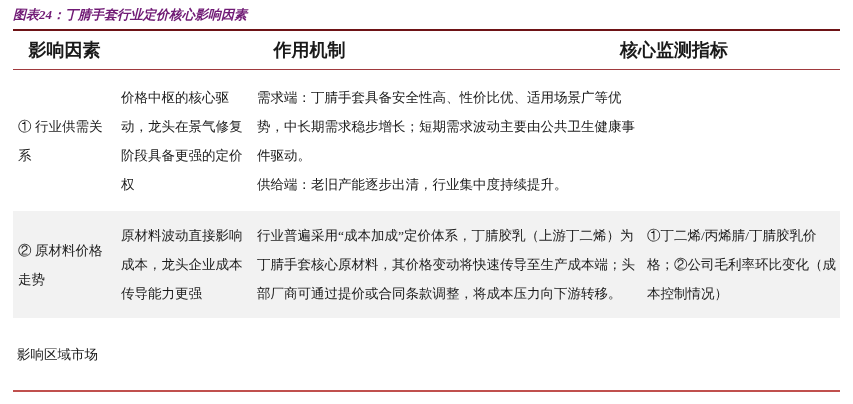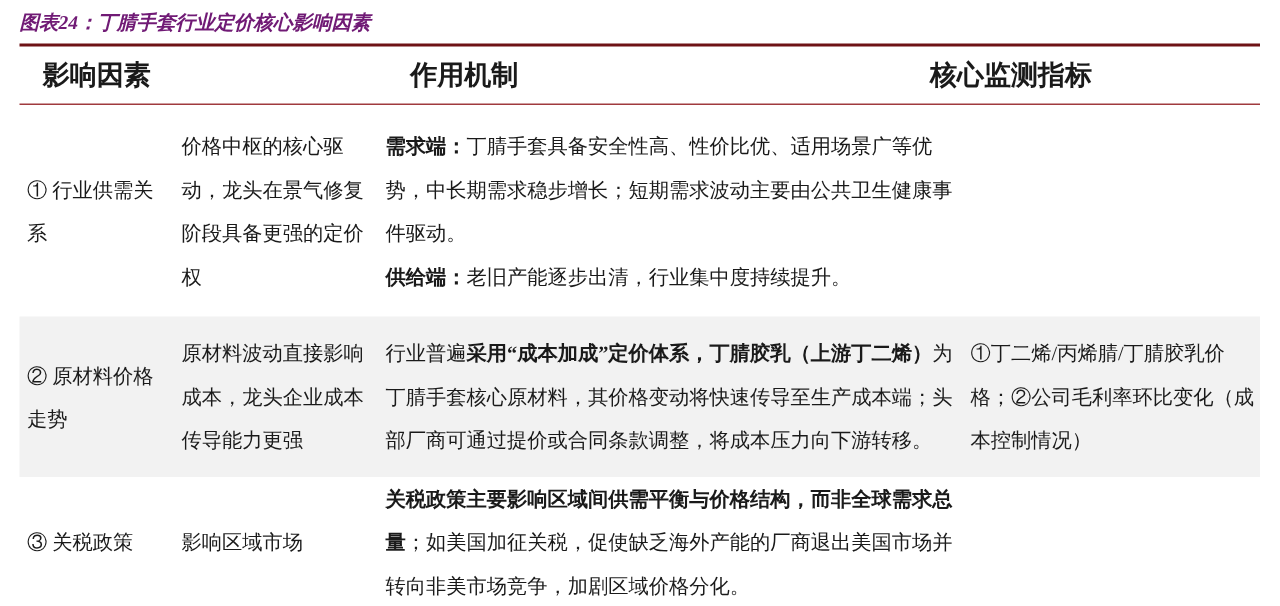--- a/index.html
+++ b/index.html
@@ -41,21 +41,21 @@
   .row-1 { min-height: 107px; }
   .row-2 { min-height: 72px; }
 
   .c  { box-sizing: border-box; }
   .c1 { width: 104px; padding: 0 6px 0 5px; }
   .c2 { width: 137px; padding: 0 9px 0 4px; }
   .c3 { width: 390px; padding: 0 8px 0 3px; }
   .c4 { flex: 1; padding: 0 2px 0 3px; }
 
   .c3 p { margin: 0; }
-  .b { font-weight: bold; }
+  .b { font-weight: normal; }
 
   .source {
     font-size: 12.5px;
     font-style: italic;
     color: #c00000;
     padding-top: 5px;
     white-space: nowrap;
   }
 </style>
 </head>
@@ -85,25 +85,21 @@
     <div class="trow row-1 row-alt">
       <div class="c c1">② 原材料价格走势</div>
       <div class="c c2">原材料波动直接影响成本，龙头企业成本传导能力更强</div>
       <div class="c c3">
         <p><span>行业普遍</span><span class="b">采用“成本加成”定价体系，丁腈胶乳（上游丁二烯）</span><span>为丁腈手套核心原材料，其价格变动将快速传导至生产成本端；头部厂商可通过提价或合同条款调整，将成本压力向下游转移。</span></p>
       </div>
       <div class="c c4">①丁二烯/丙烯腈/丁腈胶乳价格；②公司毛利率环比变化（成本控制情况）</div>
     </div>
 
     <div class="trow row-2">
-      <div class="c c1">③ 关税政策</div>
       <div class="c c2">影响区域市场</div>
-      <div class="c c3">
-        <p><span class="b">关税政策主要影响区域间供需平衡与价格结构，而非全球需求总量</span><span>；如美国加征关税，促使缺乏海外产能的厂商退出美国市场并转向非美市场竞争，加剧区域价格分化。</span></p>
-      </div>
     </div>
 
   </div>
 
   <div class="source">
     
   </div>
 
 </div>
 

